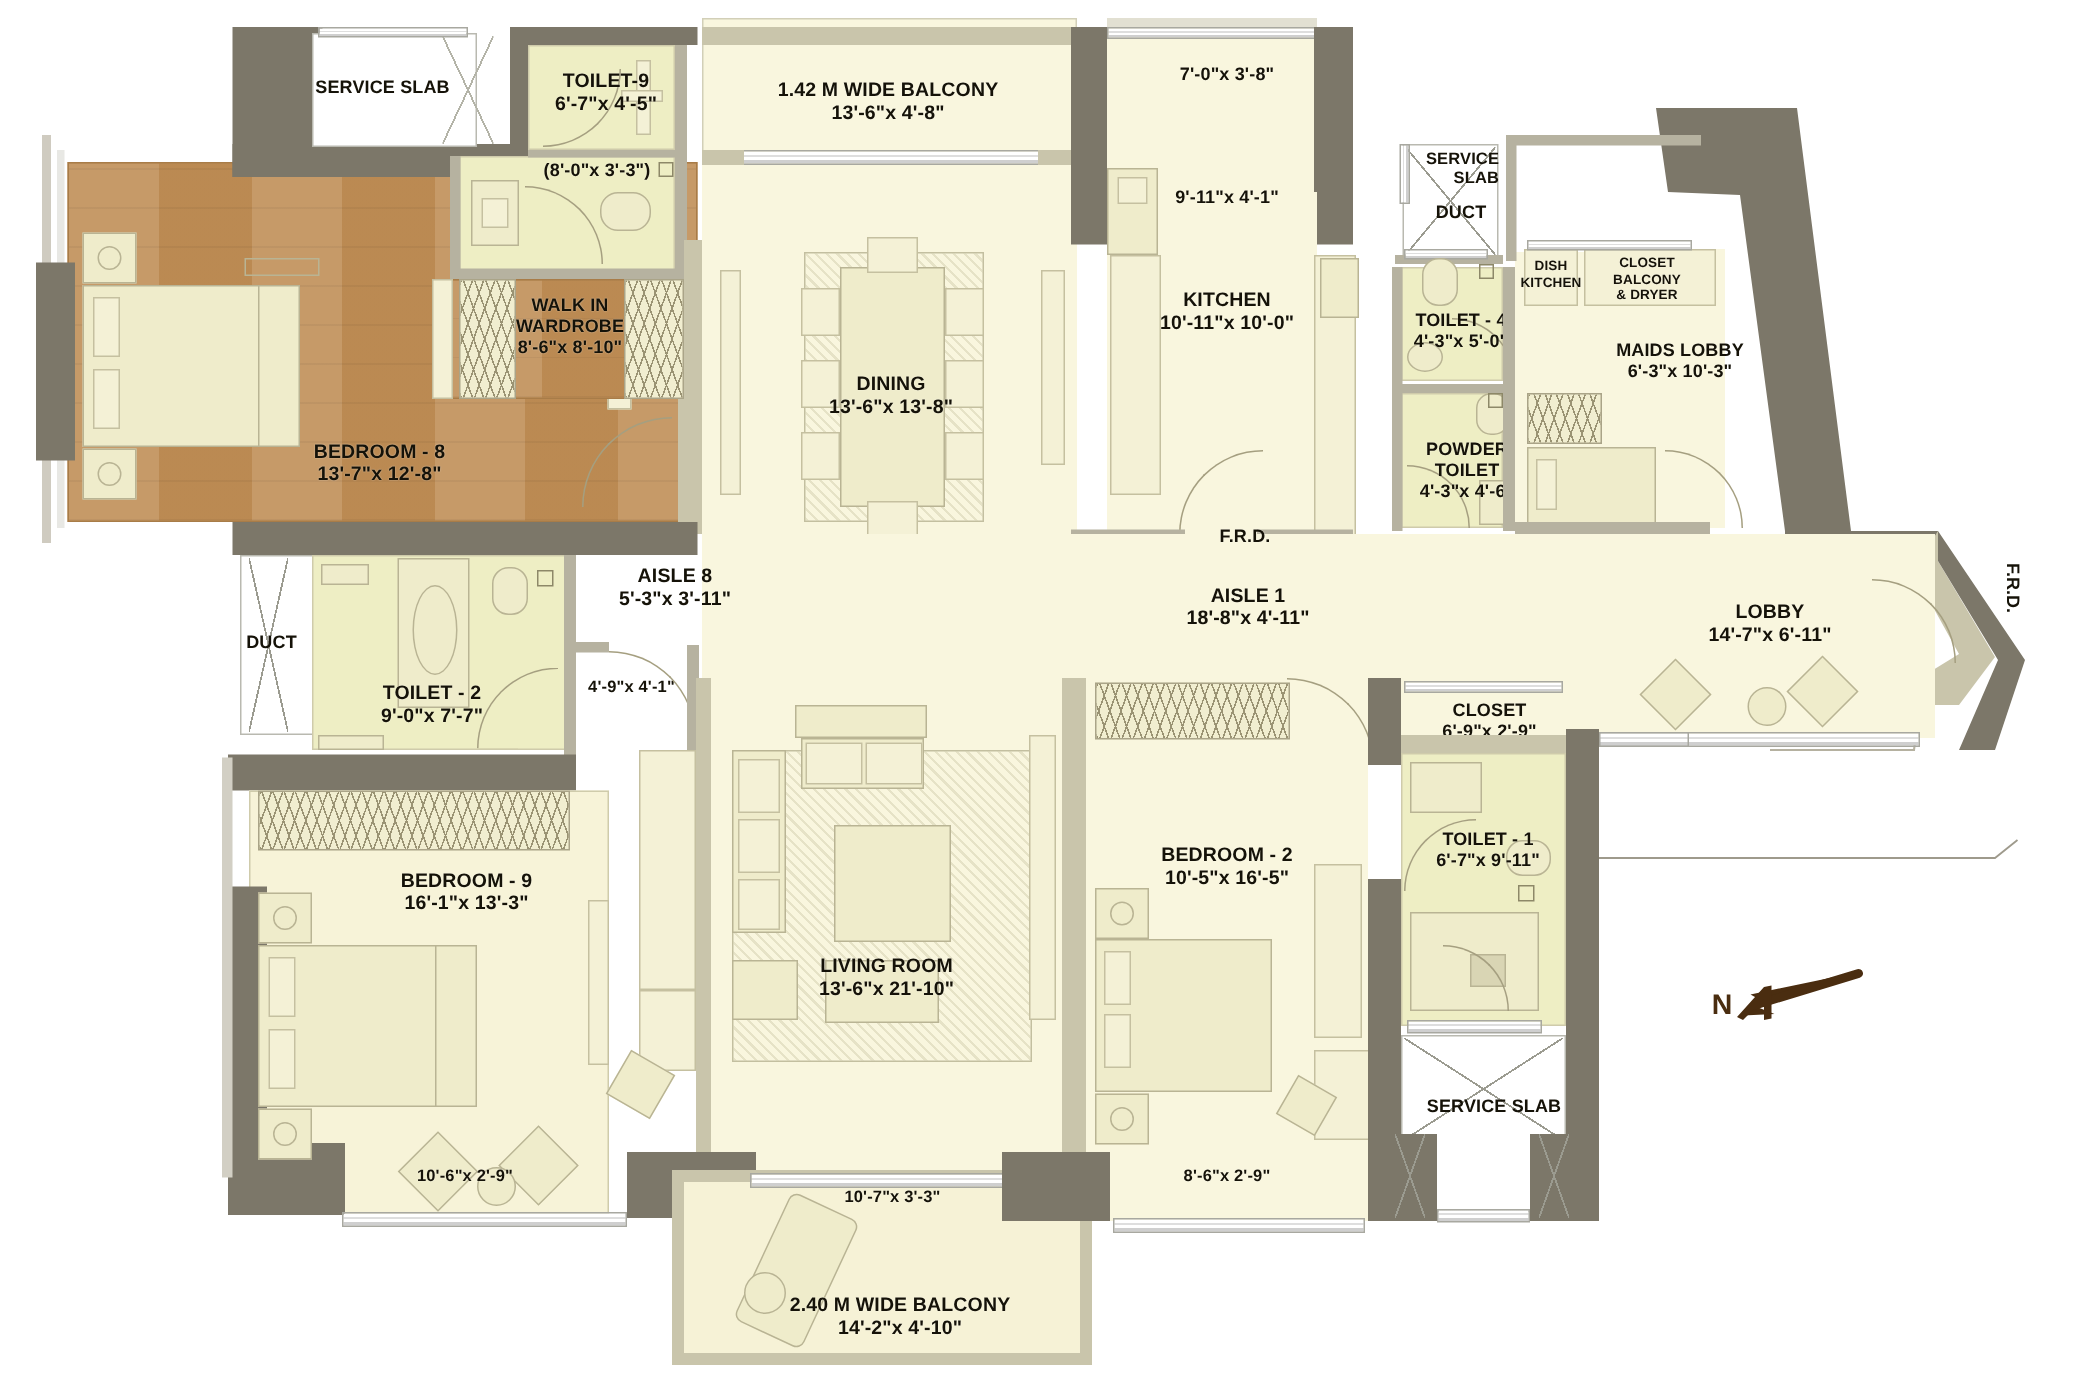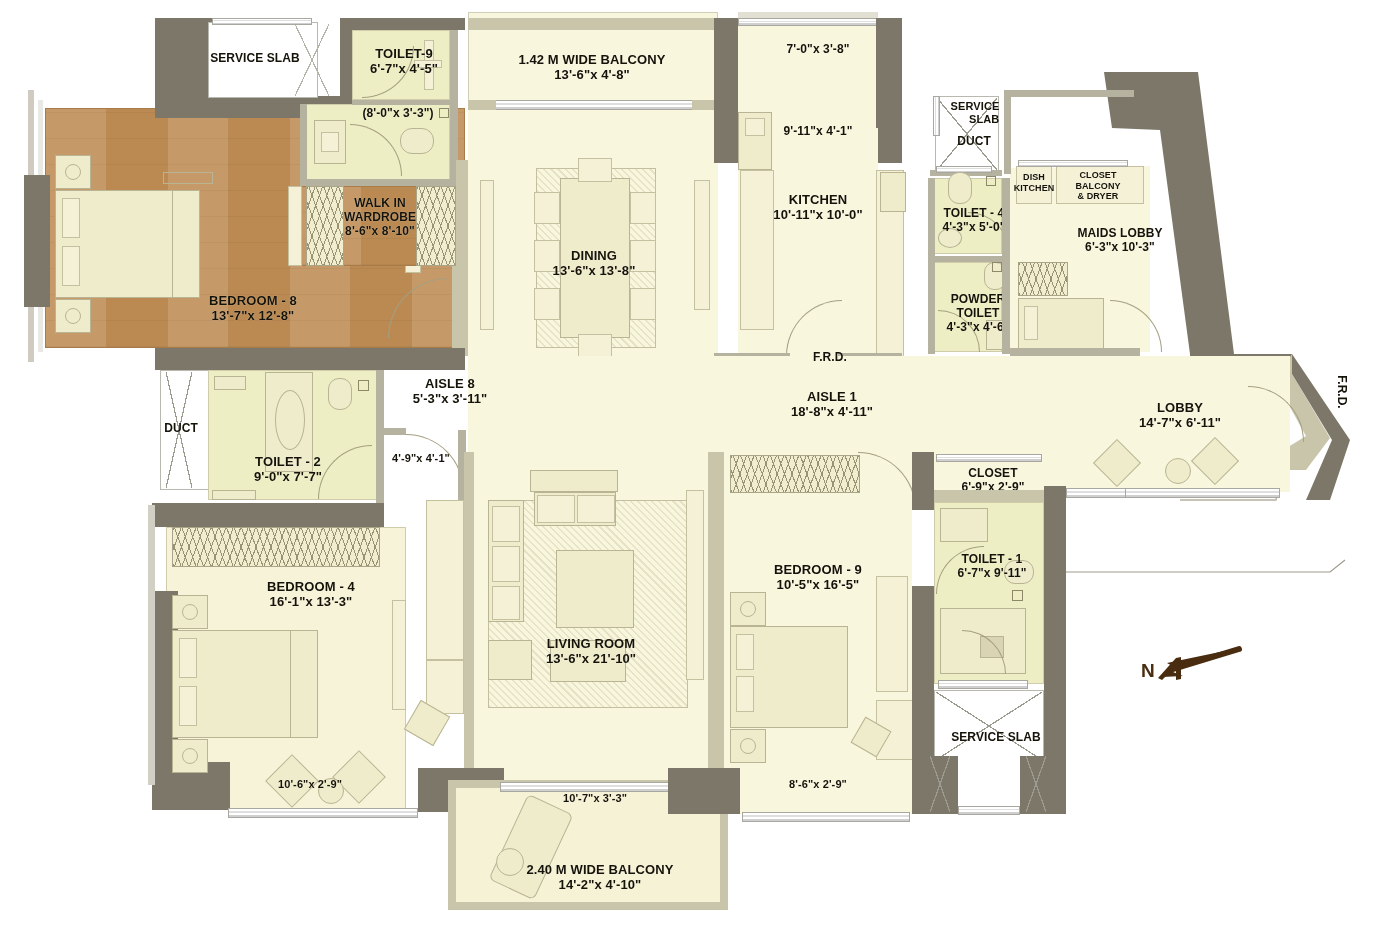--- a/index.html
+++ b/index.html
@@ -221,21 +221,21 @@
   <div class="furn circ" style="left:182px;top:604px;width:16px;height:16px;"></div>
   <div class="furn" style="left:172px;top:630px;width:140px;height:108px;"></div>
   <div class="furn lite" style="left:179px;top:638px;width:18px;height:40px;"></div>
   <div class="furn lite" style="left:179px;top:686px;width:18px;height:40px;"></div>
   <div class="furn" style="left:290px;top:630px;width:28px;height:108px;"></div>
   <div class="furn" style="left:172px;top:739px;width:36px;height:34px;"></div>
   <div class="furn circ" style="left:182px;top:748px;width:16px;height:16px;"></div>
   <div class="furn lite" style="left:392px;top:600px;width:14px;height:110px;"></div>
 
   <div class="lbl s13" style="left:311px;top:579px;">
-    <span class="nm">BEDROOM - 4</span>
+    <span class="nm">BEDROOM - 9</span>
     <span class="dm">16'-1"x 13'-3"</span>
   </div>
 
   <div class="furn none" style="left:273px;top:762px;width:38px;height:38px;transform:rotate(45deg);border:1px solid #b9b494;background:#efeccb;"></div>
   <div class="furn none" style="left:340px;top:758px;width:38px;height:38px;transform:rotate(45deg);border:1px solid #b9b494;background:#efeccb;"></div>
   <div class="furn circ" style="left:318px;top:778px;width:26px;height:26px;"></div>
   <div class="lbl s11" style="left:310px;top:778px;">
     <span class="dm">10'-6"x 2'-9"</span>
   </div>
   <div class="glz" style="left:228px;top:808px;width:190px;height:10px;"></div>
@@ -459,21 +459,21 @@
   <div class="furn circ" style="left:740px;top:601px;width:16px;height:16px;"></div>
   <div class="furn" style="left:730px;top:626px;width:118px;height:102px;"></div>
   <div class="furn lite" style="left:736px;top:634px;width:18px;height:36px;"></div>
   <div class="furn lite" style="left:736px;top:676px;width:18px;height:36px;"></div>
   <div class="furn" style="left:730px;top:729px;width:36px;height:34px;"></div>
   <div class="furn circ" style="left:740px;top:738px;width:16px;height:16px;"></div>
   <div class="furn lite" style="left:876px;top:576px;width:32px;height:116px;"></div>
   <div class="furn lite" style="left:876px;top:700px;width:38px;height:60px;"></div>
   <div class="furn none" style="left:856px;top:722px;width:30px;height:30px;transform:rotate(30deg);border:1px solid #b9b494;background:#efeccb;"></div>
   <div class="lbl s13" style="left:818px;top:562px;">
-    <span class="nm">BEDROOM - 9</span>
+    <span class="nm">BEDROOM - 2</span>
     <span class="dm">10'-5"x 16'-5"</span>
   </div>
   <div class="lbl s11" style="left:818px;top:778px;">
     <span class="dm">8'-6"x 2'-9"</span>
   </div>
   <div class="wall" style="left:668px;top:768px;width:72px;height:46px;"></div>
   <div class="glz" style="left:742px;top:812px;width:168px;height:10px;"></div>
 
   <div class="wall" style="left:912px;top:452px;width:22px;height:58px;"></div>
   <div class="room plain" style="left:934px;top:452px;width:110px;height:40px;"></div>

